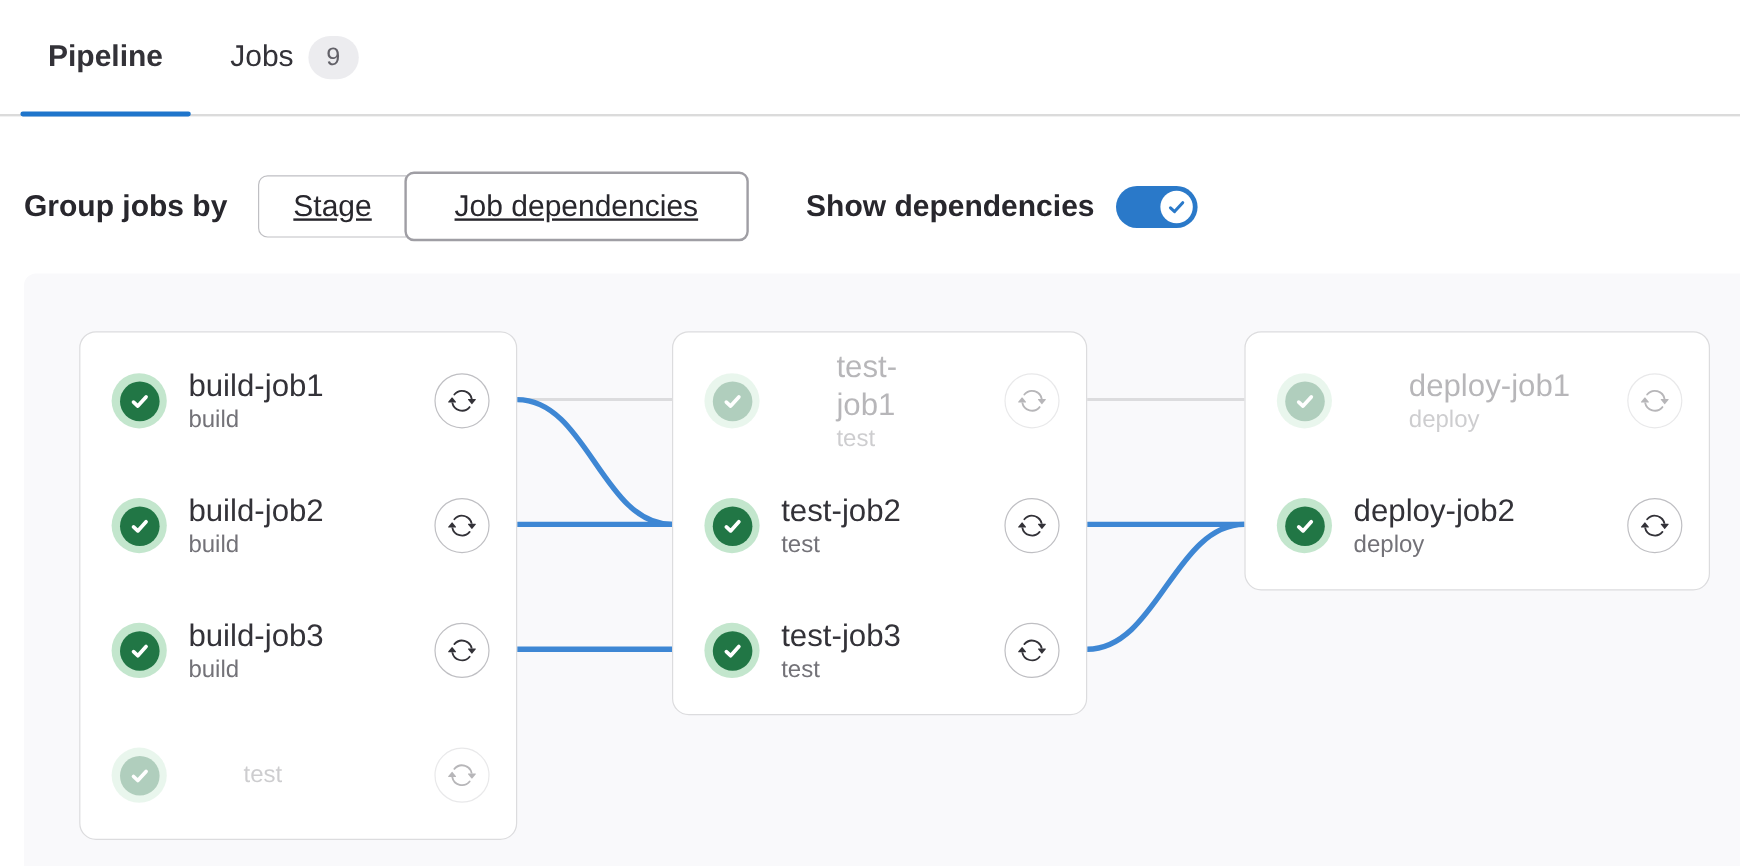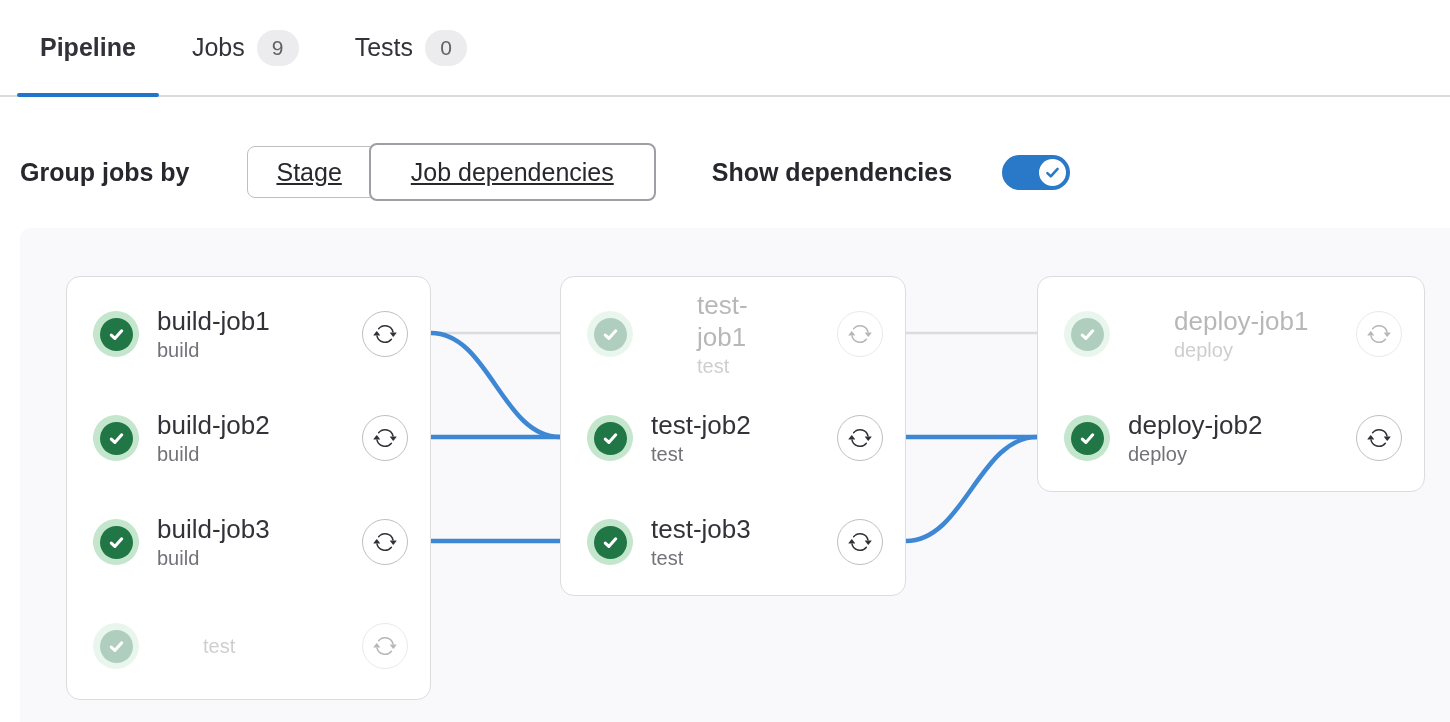--- a/index.html
+++ b/index.html
@@ -55,21 +55,20 @@
     font-size: 21px;
     font-weight: 400;
   }
 
   
   .controls {
     display: flex;
     align-items: center;
     margin: 46px 0 0 20px;
     height: 58px;
-    gap: 32px;
   }
   .controls-label {
     font-size: 25px;
     font-weight: 700;
     color: #28272d;
   }
   .seg-group {
     display: inline-flex;
     align-items: center;
     margin-left: 26px;
@@ -88,21 +87,21 @@
   }
   .seg-btn.selected {
     height: 58px;
     padding: 8px 40px;
     border: 2px solid #9f9ea4;
     border-radius: 8px;
     margin-left: -2px;
     z-index: 1;
   }
   .show-deps-label {
-    margin-left: 24px;
+    margin-left: 48px;
     font-size: 25px;
     font-weight: 700;
     color: #28272d;
   }
   .toggle {
     position: relative;
     margin-left: 18px;
     width: 68px;
     height: 35px;
     border-radius: 18px;
@@ -209,24 +208,20 @@
 <body>
 
 <nav class="tab-bar">
   <button class="tab active">
     <span>Pipeline</span>
     <span class="tab-indicator"></span>
   </button>
   <button class="tab">
     <span>Jobs</span>
     <span class="badge">9</span>
-  </button>
-  <button class="tab">
-    <span>Tests</span>
-    <span class="badge">0</span>
   </button>
 </nav>
 
 <div class="controls">
   <span class="controls-label">Group jobs by</span>
   <span class="seg-group">
     <button class="seg-btn">Stage</button>
     <button class="seg-btn selected">Job dependencies</button>
   </span>
   <span class="show-deps-label">Show dependencies</span>

